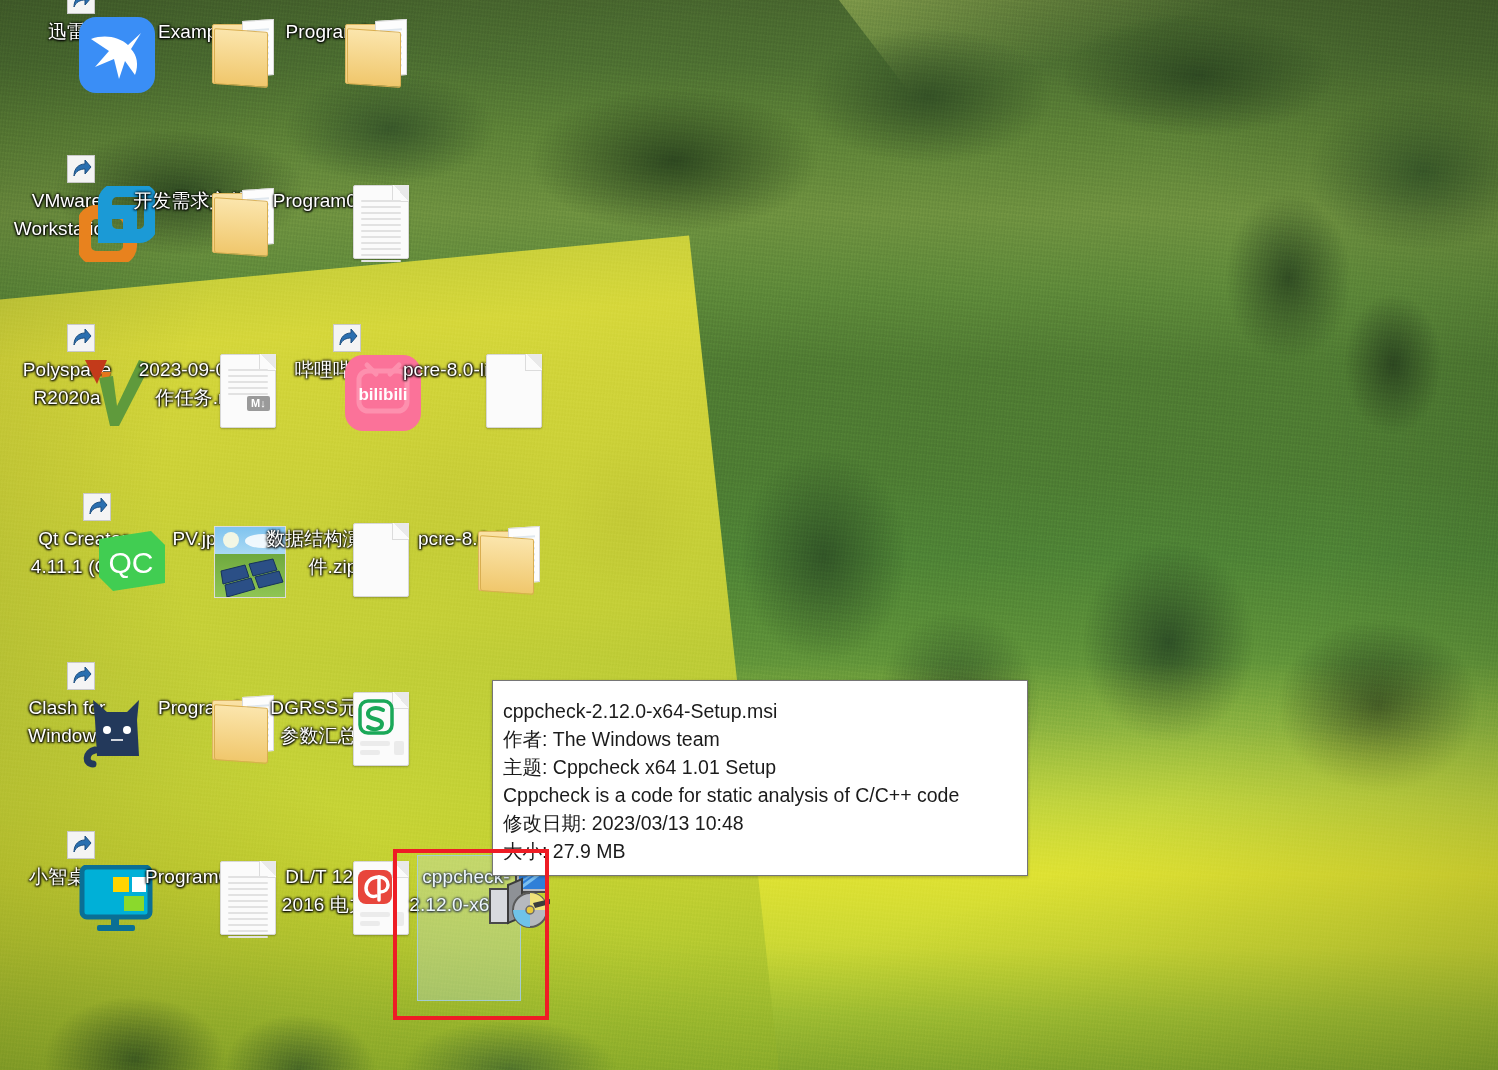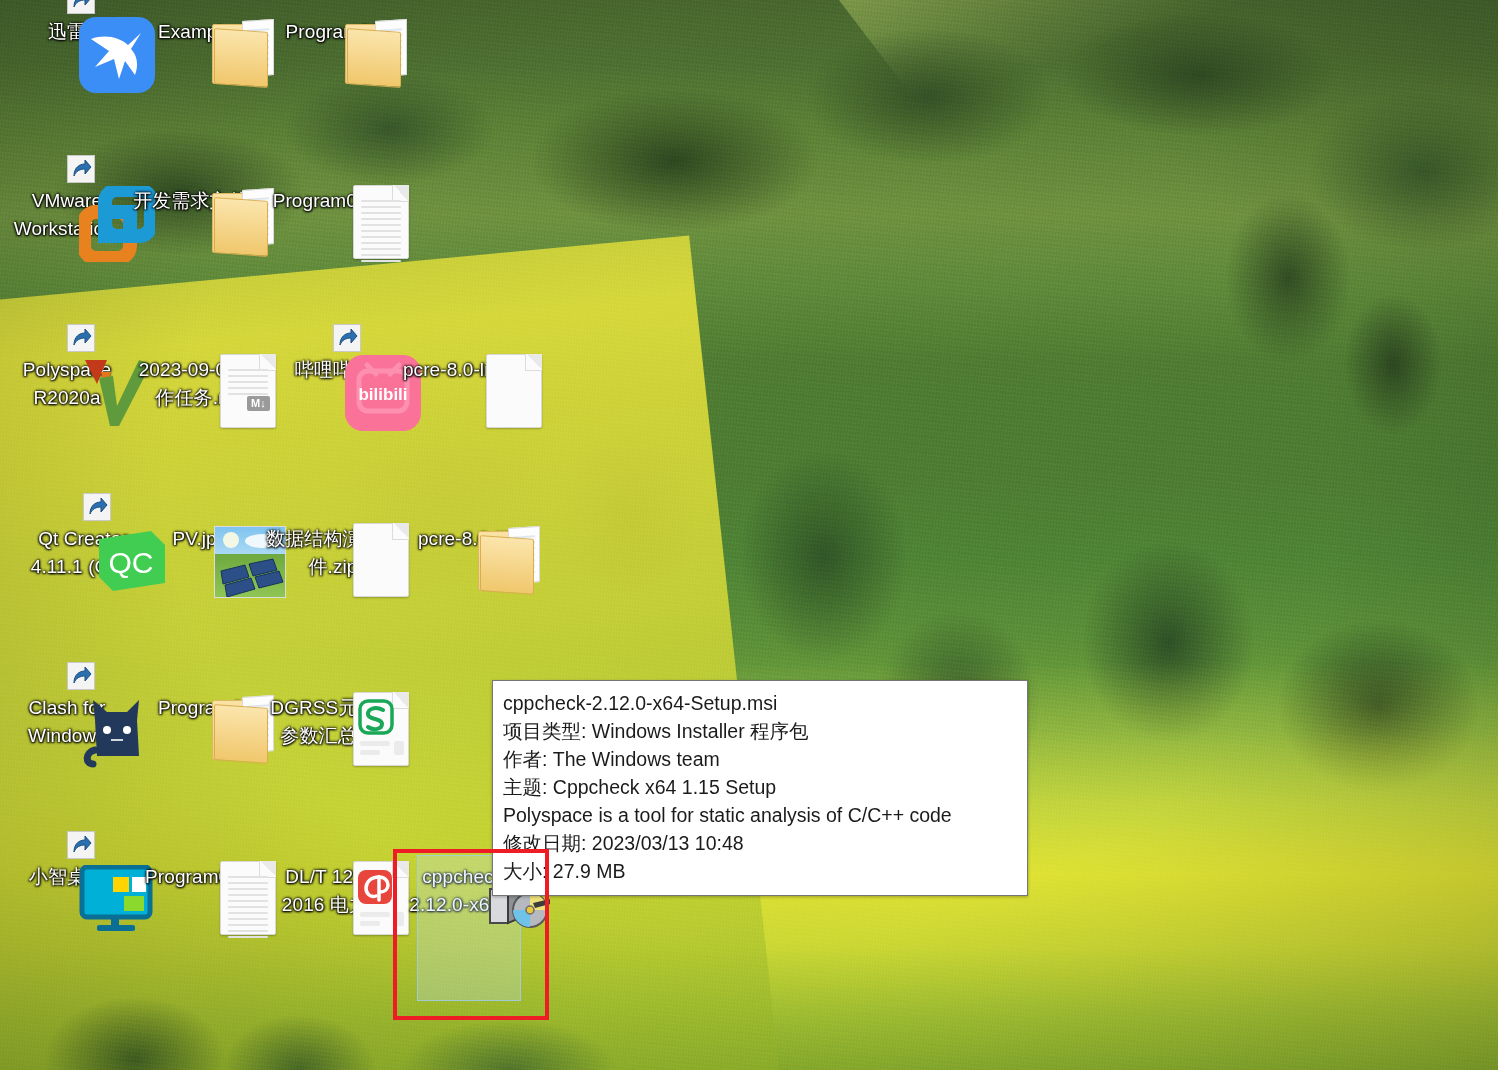--- a/index.html
+++ b/index.html
@@ -197,21 +197,21 @@
     transform: skewY(4deg);
   }
 
   
   #tooltip {
     position: absolute;
     left: 492px; top: 680px;
     width: 536px;
     background: #ffffff;
     border: 1px solid #767676;
-    padding: 8px 10px 10px 10px;
+    padding: 16px 10px 10px 10px;
     box-shadow: 0 1px 3px rgba(0,0,0,.28);
     z-index: 60;
   }
   #tooltip .tip-line {
     font-size: 19.5px;
     line-height: 28px;
     color: #1b1b1b;
     white-space: nowrap;
   }
 
@@ -463,22 +463,21 @@
               <circle cx="52" cy="47" r="17" fill="#b6b9bf" stroke="#5a5a5a" stroke-width="2"></circle>
               <path d="M52 30 A17 17 0 0 1 69 47 L52 47 Z" fill="#f0e27a"></path>
               <path d="M52 64 A17 17 0 0 1 35 47 L52 47 Z" fill="#6fc3e8"></path>
               <circle cx="52" cy="47" r="4" fill="#e8c93c" stroke="#6a6a6a" stroke-width="1.5"></circle>
               <path d="M55 40 L72 36 L72 41 L57 45" fill="#3d3d3d"></path>
             </svg></span></span><div class="label">cppcheck-2.12.0-x64-...</div></div>
     </div>
 
   <div id="tooltip">
     <div class="tip-line">cppcheck-2.12.0-x64-Setup.msi</div>
-    <div class="tip-line">项目类型: Windows Installer 程序包</div>
     <div class="tip-line">作者: The Windows team</div>
-    <div class="tip-line">主题: Cppcheck x64 1.15 Setup</div>
-    <div class="tip-line">Polyspace is a tool for static analysis of C/C++ code</div>
+    <div class="tip-line">主题: Cppcheck x64 1.01 Setup</div>
+    <div class="tip-line">Cppcheck is a code for static analysis of C/C++ code</div>
     <div class="tip-line">修改日期: 2023/03/13 10:48</div>
     <div class="tip-line">大小: 27.9 MB</div>
   </div>
 
   <div id="red-box"></div>
 </div>
 
 </body></html>

